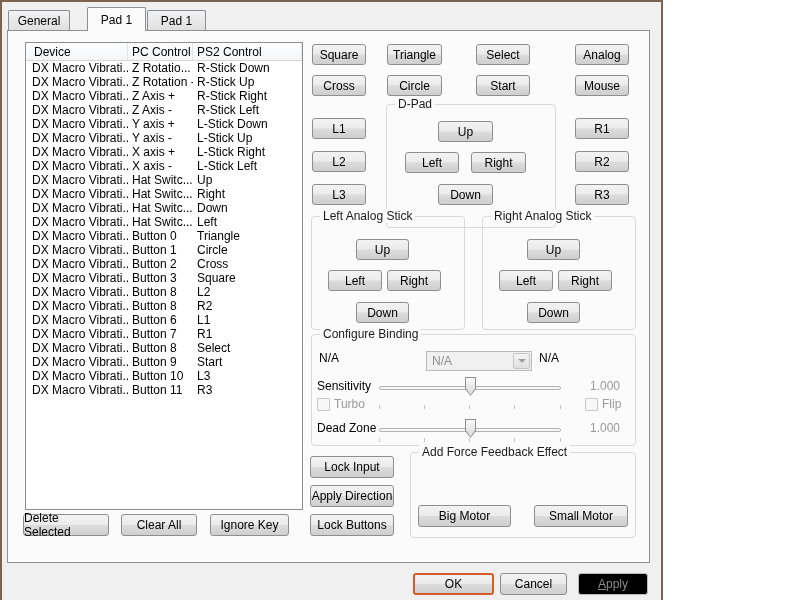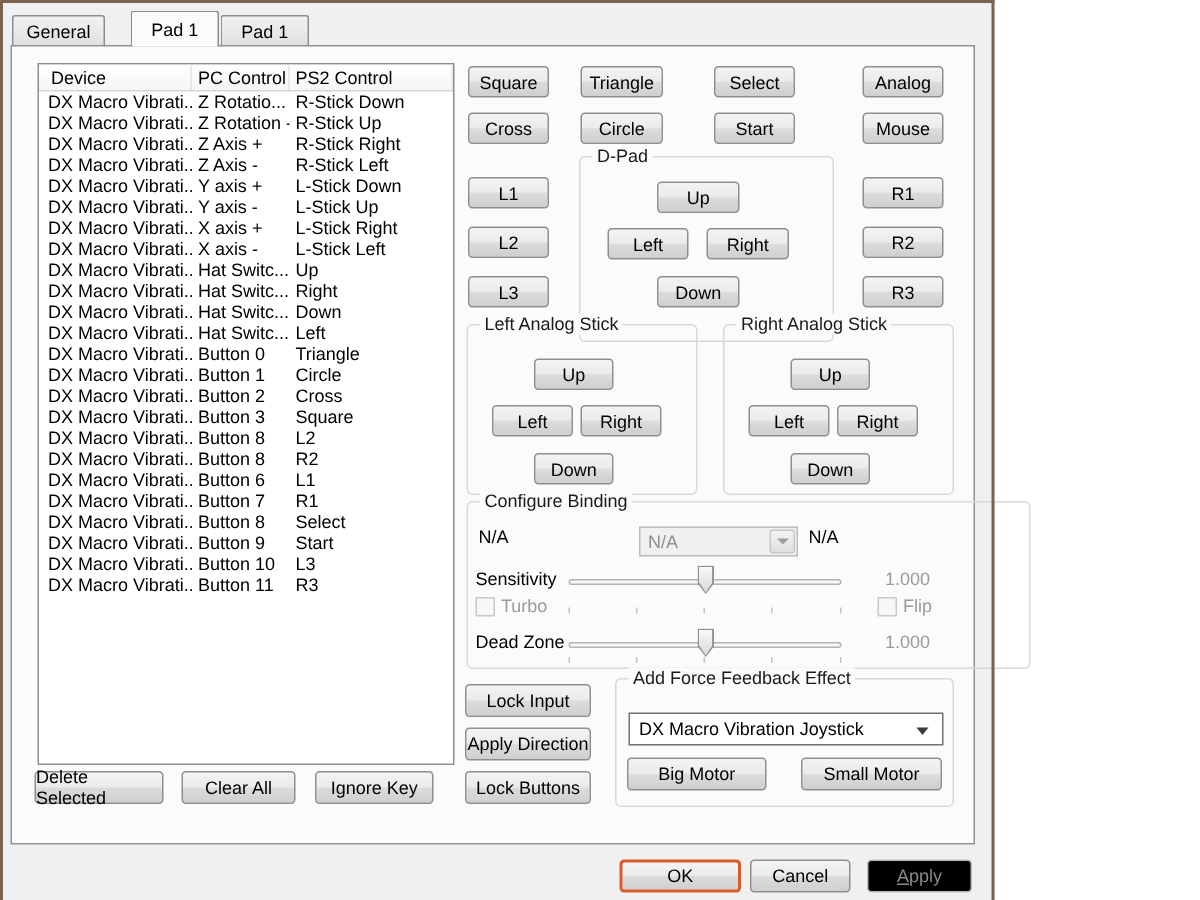--- a/index.html
+++ b/index.html
@@ -51,21 +51,21 @@
   .mnemonic::first-letter { text-decoration:underline; }
 
   
   .groupbox { position:absolute; z-index:2; border:1px solid #d9d9d9; border-radius:4px; }
   .gb-label { position:absolute; top:-8px; left:8px; background:#fbfbfb; padding:0 3px;
               line-height:14px; color:#1a1a1a; white-space:nowrap; }
 
   #grp-dpad   { left:386px; top:104px; width:170px; height:124px; }
   #grp-lstick { left:311px; top:216px; width:154px; height:114px; }
   #grp-rstick { left:482px; top:216px; width:154px; height:114px; }
-  #grp-cfg    { left:311px; top:334px; width:376px; height:112px;text-decoration:underline; }
+  #grp-cfg    { left:311px; top:334px; width:325px; height:112px;text-decoration:underline; }
   #grp-ff     { left:410px; top:452px; width:226px; height:86px;  }
 
   
   .combo-disabled { position:absolute; background:#f0f0f0; border:1px solid #b8bcbe;
                     display:flex; align-items:center; color:#8f8f8f; padding-left:5px; }
   .combo-disabled .dd-btn { position:absolute; right:1px; top:1px; bottom:1px; width:17px;
                     background:linear-gradient(#f4f4f4,#dfdfdf); border:1px solid #c6c6c6;
                     border-radius:2px; display:flex; align-items:center; justify-content:center; }
   .combo { position:absolute; background:#fff; border:1px solid #707070;
            display:flex; align-items:center; color:#000; padding-left:6px; white-space:nowrap;
@@ -422,24 +422,20 @@
     </div>
   <div class="btn" style="left:310px;top:485px;width:84px;height:22px;">
       <span>Apply Direction</span>
     </div>
   <div class="btn" style="left:310px;top:514px;width:84px;height:22px;">
       <span>Lock Buttons</span>
     </div>
 
   <div class="groupbox" id="grp-ff">
     <div class="gb-label">Add Force Feedback Effect</div>
-    <div class="combo" style="left:8px;top:22px;width:210px;height:22px;">
-      <span>DX Macro Vibration Joystick</span>
-      <span class="arrow-dark"></span>
-    </div>
     <div class="btn in-group" style="left:7px;top:52px;width:93px;height:22px;">
         <span>Big Motor</span>
       </div>
     <div class="btn in-group" style="left:123px;top:52px;width:94px;height:22px;">
         <span>Small Motor</span>
       </div>
   </div>
 
   <div class="btn" id="btn-ok" style="left:413px;top:573px;width:81px;height:22px;">
       <span>OK</span>

